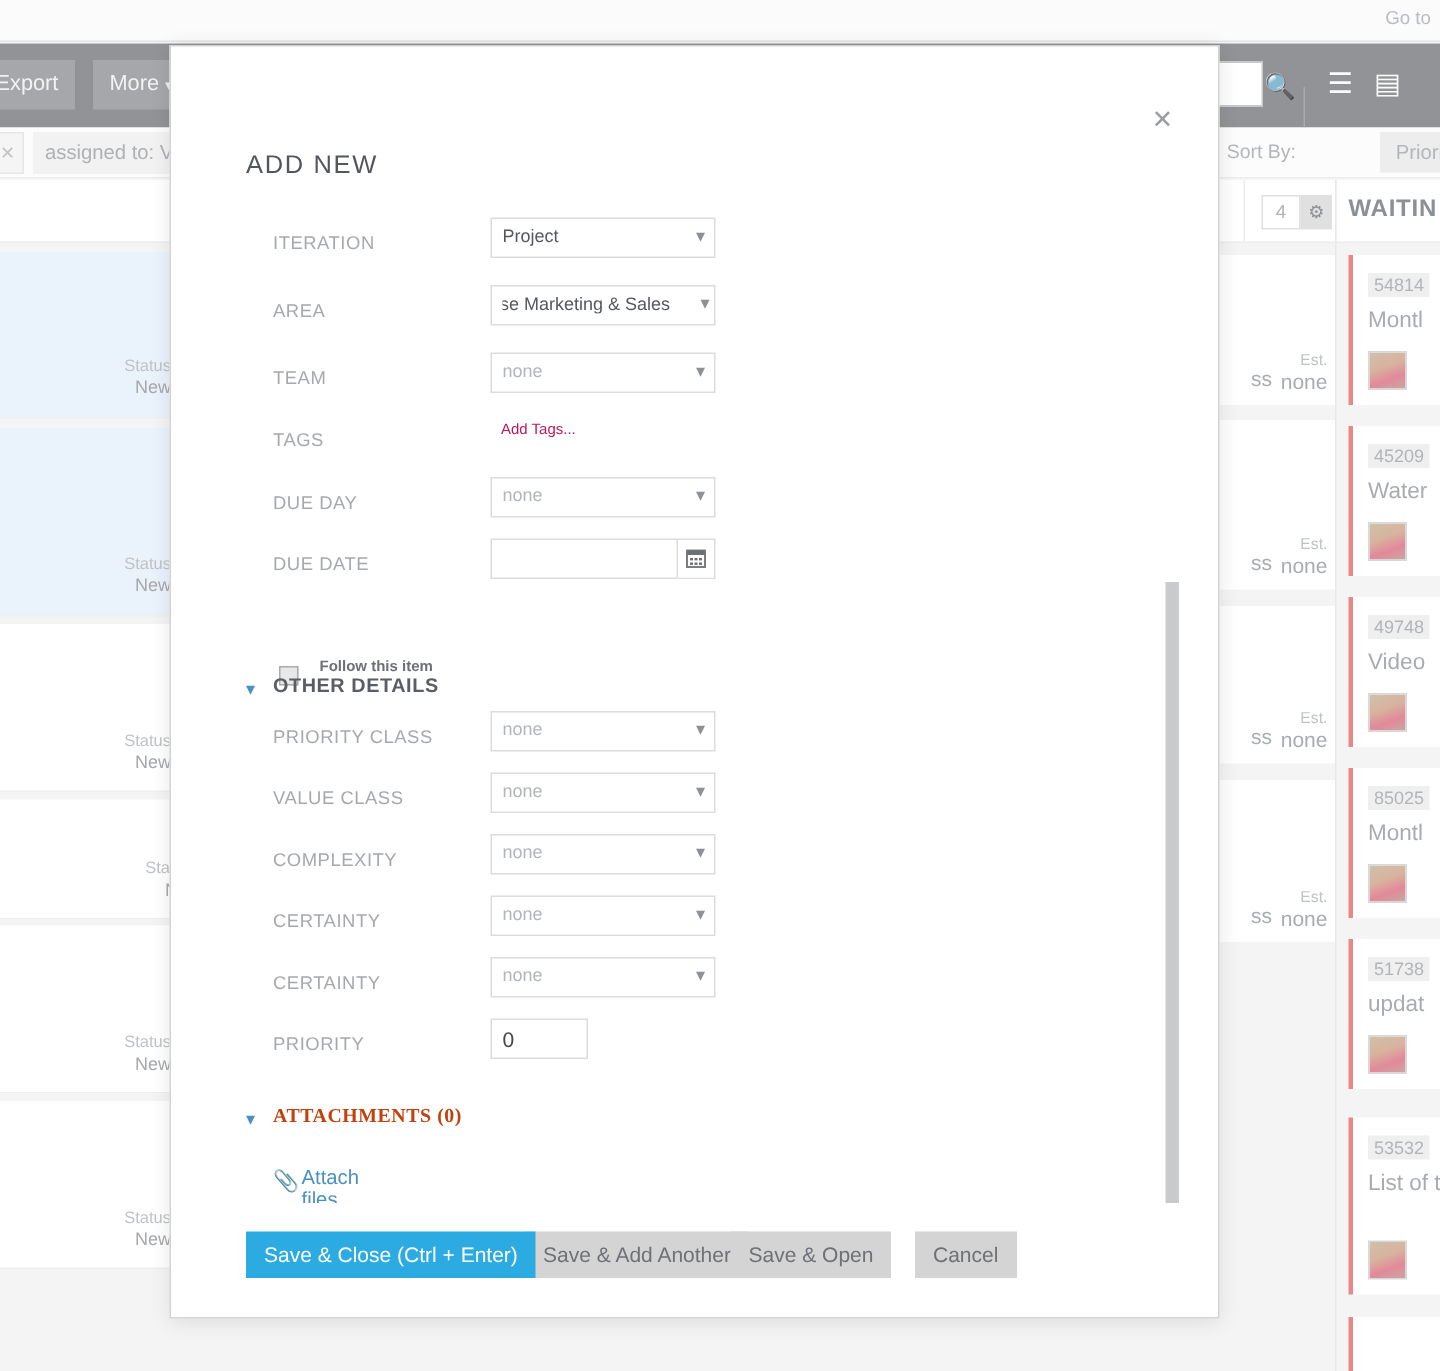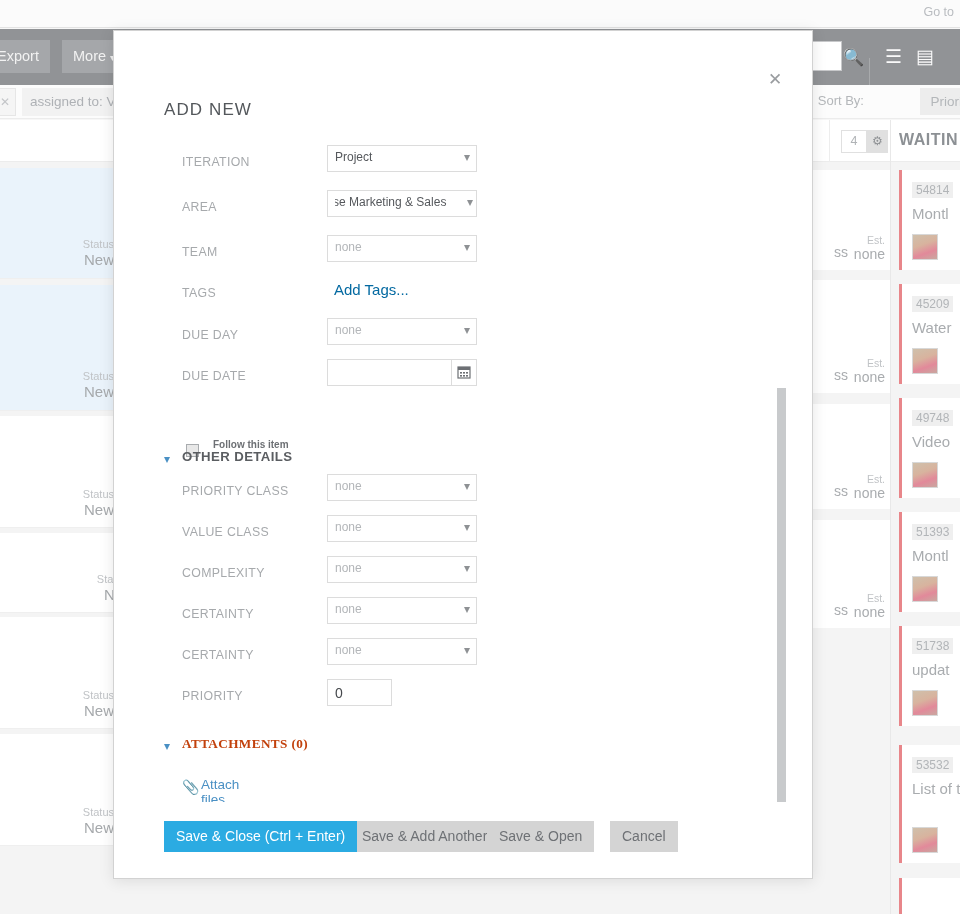--- a/index.html
+++ b/index.html
@@ -132,21 +132,21 @@
     background: #ffffff;
     border-bottom: 1px solid #efefef;
   }
   .lcard.sel { background: #eaf3fb; }
   .lcard-statlabel {
     position: absolute; right: 8px; top: 70px;
     font-size: 11px; color: #c0c3c6;
   }
   .lcard-statval {
     position: absolute; right: 8px; top: 83px;
-    font-size: 15px; color: #a6a9ac;
+    font-size: 12px; color: #a6a9ac;
   }
 
   
   .mcard {
     position: absolute; left: 700px; width: 190px;
     background: #ffffff;
   }
   .mcard-est-l {
     position: absolute; right: 42px; bottom: 10px;
     font-size: 14px; color: #a9acaf; white-space: nowrap;
@@ -243,21 +243,21 @@
   .fselect .val.filled { color: #55585c; }
   .fselect .val.clipl { text-indent: -8px; width: 134px; }
   .fselect .arr {
     position: absolute; right: 6px; top: 4px;
     font-size: 12px; color: #8e9194;
   }
   .fselect .arr.tight { right: 3px; }
 
   .flink {
     position: absolute; left: 220px; top: 7px;
-    font-size: 15px; color: #0369a1; cursor: pointer;
+    font-size: 10px; color: #be185d; cursor: pointer;
   }
 
   .fdate-wrap {
     position: absolute; left: 213px; top: 2px;
     width: 150px; height: 27px; border: 1px solid #dcdcdc; background: #fff;
   }
   .fdate-input {
     position: absolute; left: 0; top: 0; width: 124px; height: 25px;
     border: none; outline: none; background: transparent;
     font-family: "Liberation Sans", sans-serif;
@@ -423,21 +423,21 @@
     <span class="rcard-id">45209</span>
     <span class="rcard-title">Water</span>
     <span class="rcard-avatar"></span>
   </div>
   <div class="rcard" style="top:398px;height:100px">
     <span class="rcard-id">49748</span>
     <span class="rcard-title">Video</span>
     <span class="rcard-avatar"></span>
   </div>
   <div class="rcard" style="top:512px;height:100px">
-    <span class="rcard-id">51393</span>
+    <span class="rcard-id">85025</span>
     <span class="rcard-title">Montl</span>
     <span class="rcard-avatar"></span>
   </div>
   <div class="rcard" style="top:626px;height:100px">
     <span class="rcard-id">51738</span>
     <span class="rcard-title">updat</span>
     <span class="rcard-avatar"></span>
   </div>
   <div class="rcard" style="top:745px;height:118px">
     <span class="rcard-id">53532</span>

